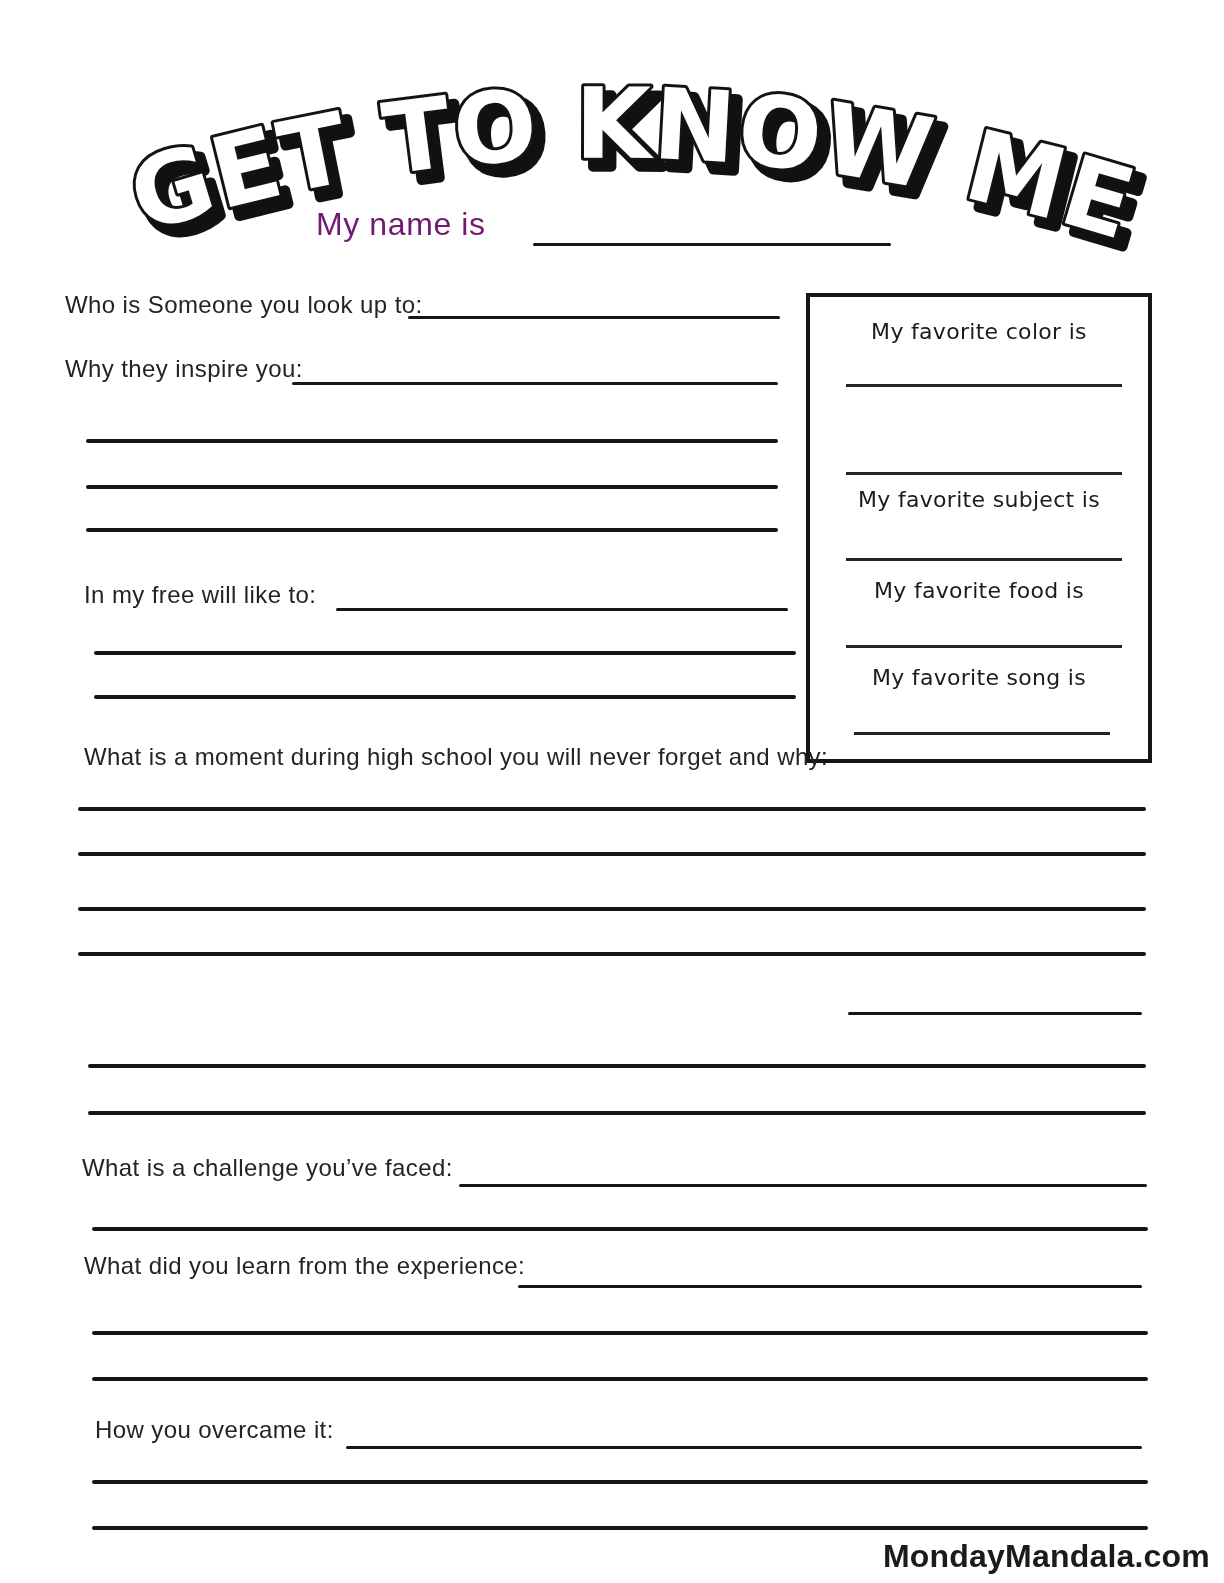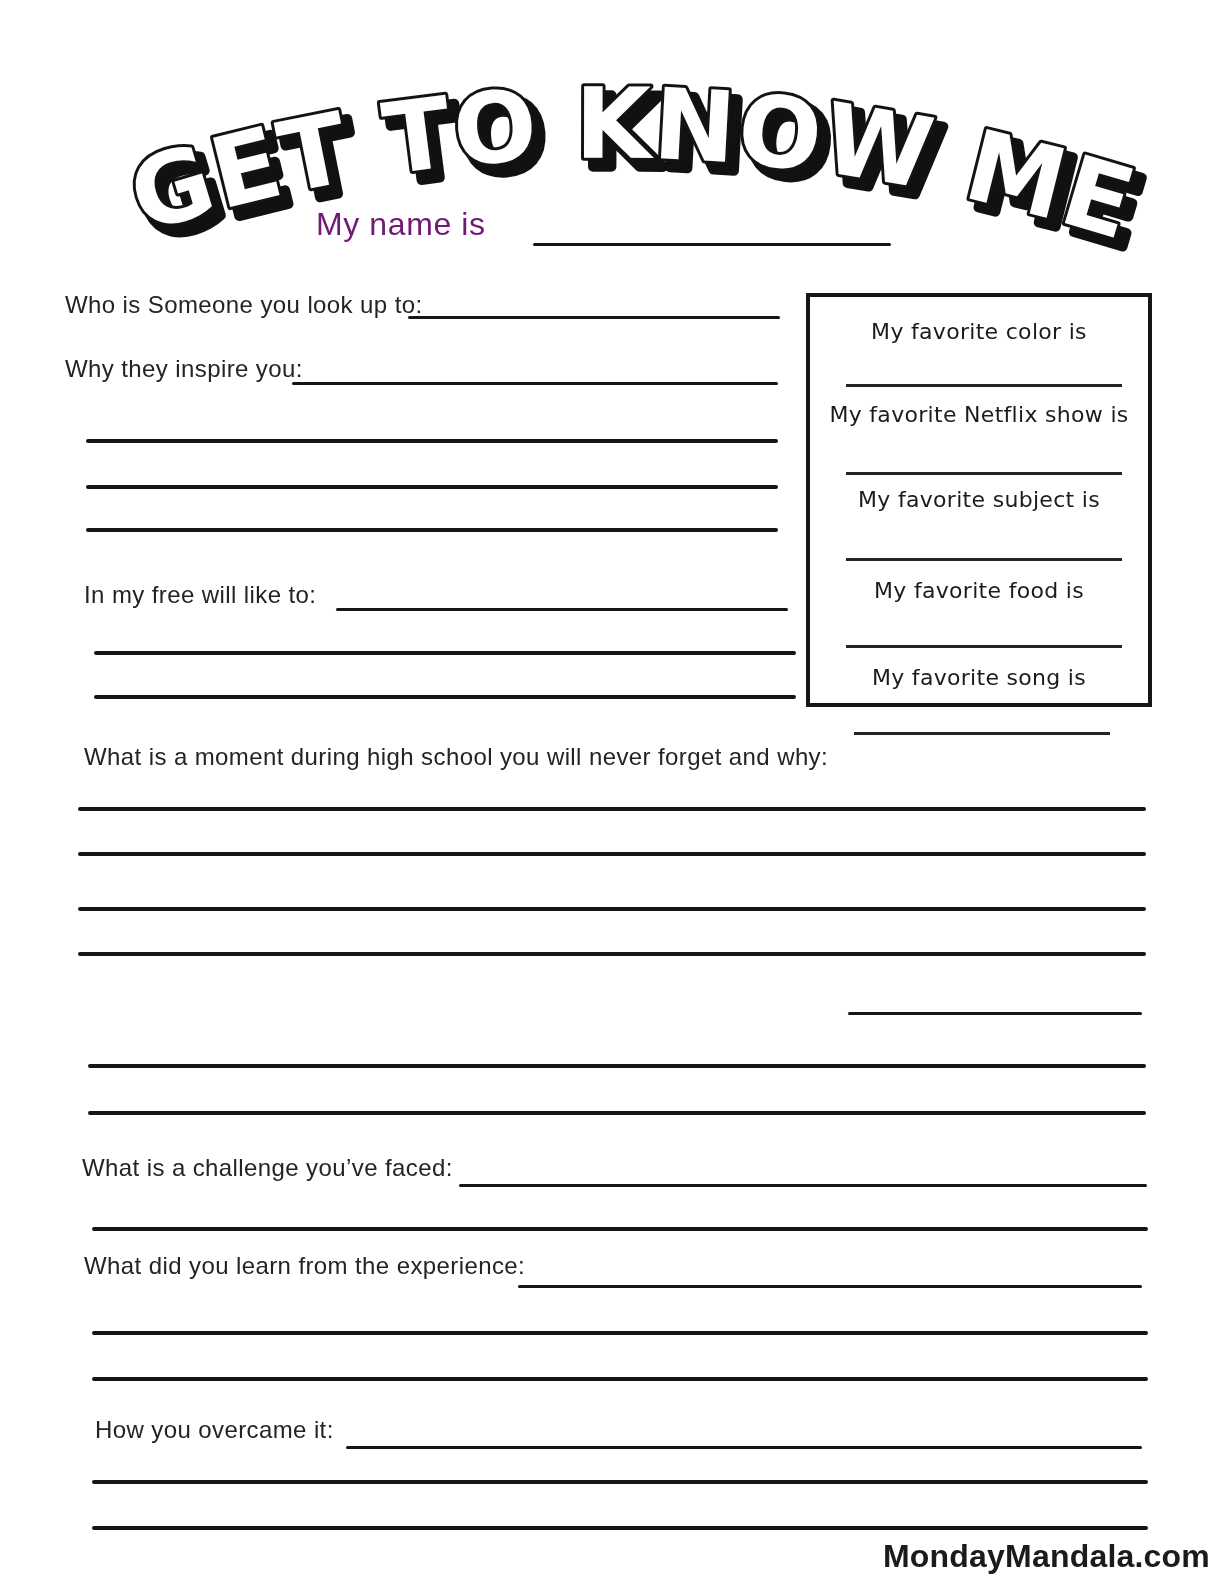--- a/index.html
+++ b/index.html
@@ -40,21 +40,21 @@
   .wline{
     position:absolute;
     background:#161616;
     height:3px;
     border-radius:2px;
   }
   .h4{height:4px;}
   
   .fav-box{
     position:absolute;
-    left:806px;top:293px;width:346px;height:414px;
+    left:806px;top:293px;width:346px;height:470px;
     border:4px solid #161616;
     box-sizing:border-box;
     background:#ffffff;
   }
   .fav-label{
     position:absolute;left:0;width:100%;
     text-align:center;
     font-family:"DejaVu Sans", sans-serif;
     font-size:22px;
     letter-spacing:.3px;
@@ -110,21 +110,20 @@
   <div class="wline h4" style="left:86px;top:528px;width:692px;"></div>
 
   <div class="q" style="left:84px;top:581px;">In my free will like to:</div>
   <div class="wline" style="left:336px;top:608px;width:452px;"></div>
   <div class="wline h4" style="left:94px;top:651px;width:702px;"></div>
   <div class="wline h4" style="left:94px;top:695px;width:702px;"></div>
 
   <div class="fav-box">
     <div class="fav-label fl0">My favorite color is</div>
     <div class="fav-line ll0"></div>
-    <div class="fav-label fl1">My favorite Netflix show is</div>
     <div class="fav-line ll1"></div>
     <div class="fav-label fl2">My favorite subject is</div>
     <div class="fav-line ll2"></div>
     <div class="fav-label fl3">My favorite food is</div>
     <div class="fav-line ll3"></div>
     <div class="fav-label fl4">My favorite song is</div>
     <div class="fav-line ll4"></div>
   </div>
 
   <div class="q" style="left:84px;top:743px;">What is a moment during high school you will never forget and why:</div>

